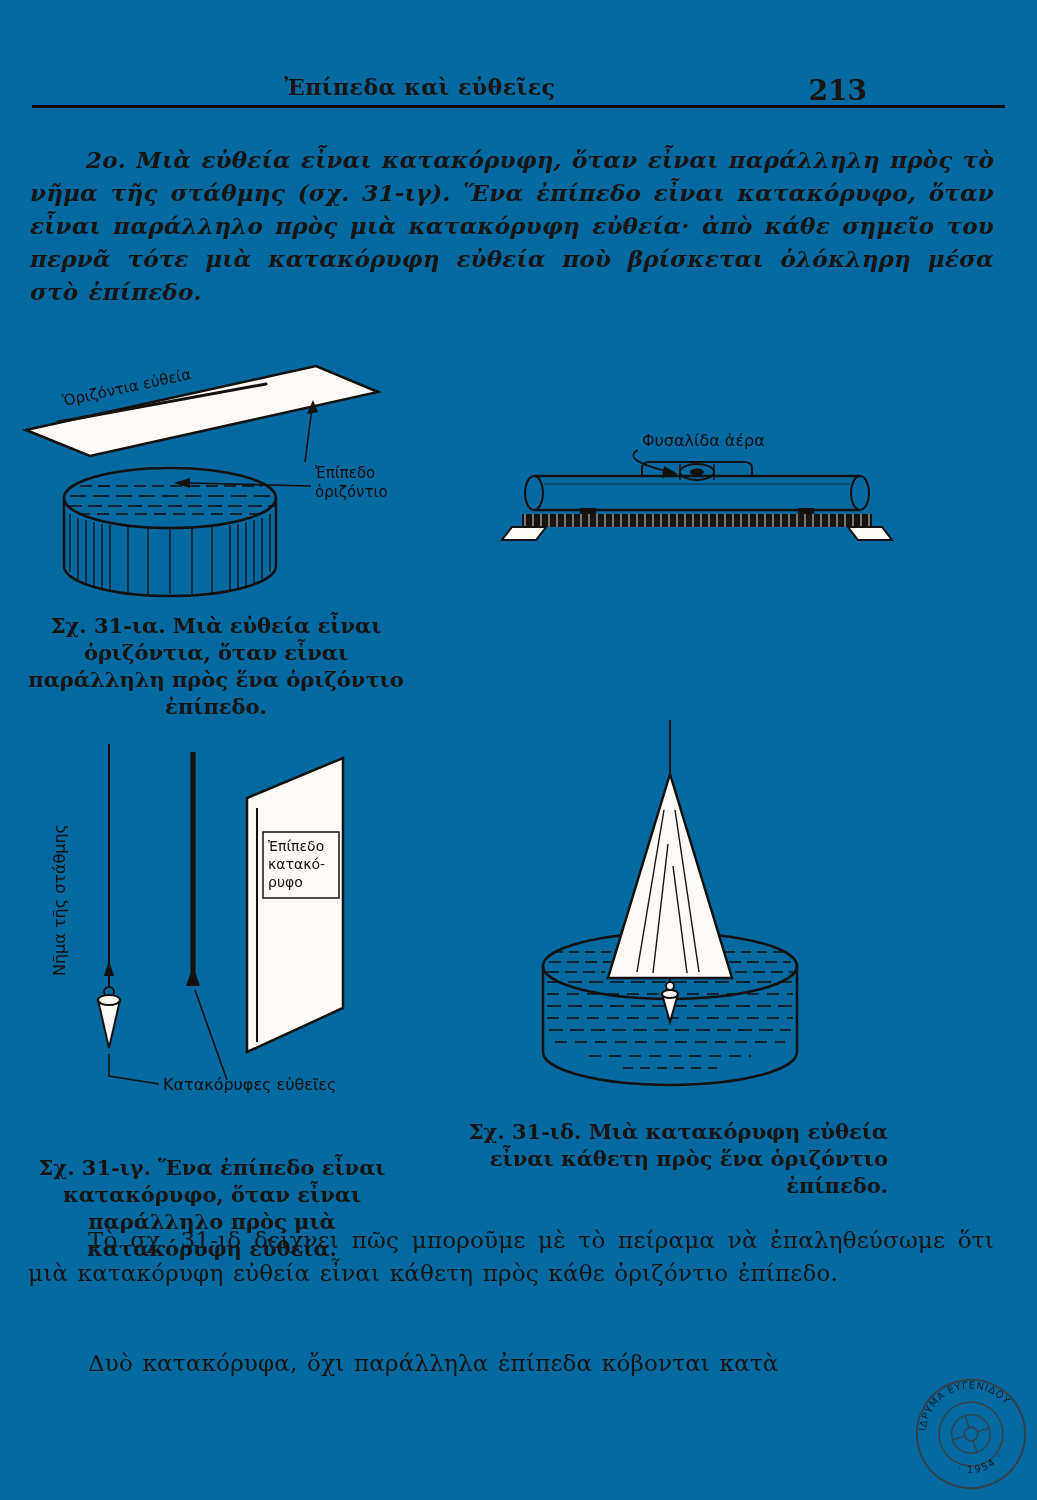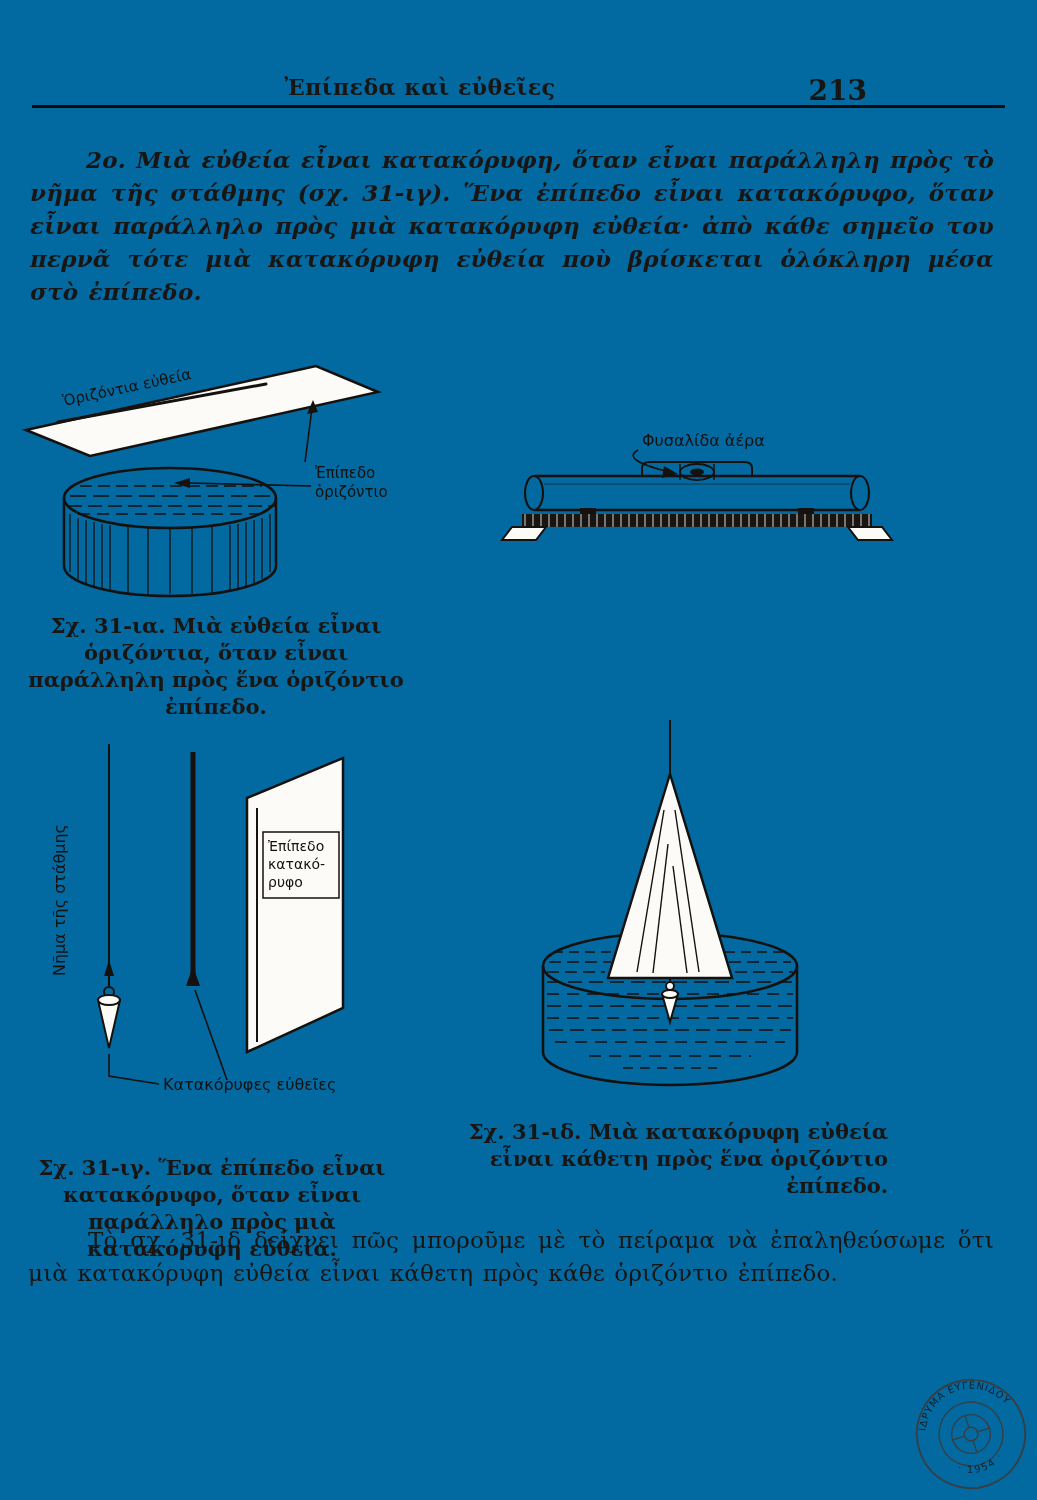--- a/index.html
+++ b/index.html
@@ -210,20 +210,21 @@
         <polygon points="157,280 173,280 165,308" fill="#fcfbf7" stroke="#14110e" stroke-width="2"></polygon>
         <ellipse cx="165" cy="280" rx="8" ry="4" fill="#fcfbf7" stroke="#14110e" stroke-width="2"></ellipse>
       </g>
     </svg>
   </div>
 
   <div class="caption cap-ig">Σχ. 31-ιγ. Ἕνα ἐπίπεδο εἶναι κατακόρυφο, ὅταν εἶναι παράλληλο πρὸς μιὰ κατακόρυφη εὐθεία.</div>
   <div class="caption cap-id">Σχ. 31-ιδ. Μιὰ κατακόρυφη εὐθεία εἶναι κάθετη πρὸς ἕνα ὁριζόντιο ἐπίπεδο.</div>
 
   <div class="para p2">Τὸ σχ. 31-ιδ δείχνει πῶς μποροῦμε μὲ τὸ πείραμα νὰ ἐπαληθεύσωμε ὅτι μιὰ κατακόρυφη εὐθεία εἶναι κάθετη πρὸς κάθε ὁριζόντιο ἐπίπεδο.</div>
+  <div class="para p3">Δυὸ κατακόρυφα, ὄχι παράλληλα ἐπίπεδα κόβονται κατὰ</div>
 
   <div class="stamp">
     <svg viewBox="0 0 120 120" width="116" height="120">
       <circle cx="60" cy="60" r="56" fill="none" stroke="#3d3a36" stroke-width="2"></circle>
       <circle cx="60" cy="60" r="33" fill="none" stroke="#3d3a36" stroke-width="1.5"></circle>
       <defs>
         <path id="st-top" d="M13,60 A47,47 0 0 1 107,60" fill="none"></path>
         <path id="st-bot" d="M20,60 A40,40 0 0 0 100,60" fill="none"></path>
       </defs>
       <text font-size="10" letter-spacing="1" fill="#3d3a36" style="font-family:'DejaVu Sans', sans-serif;">

